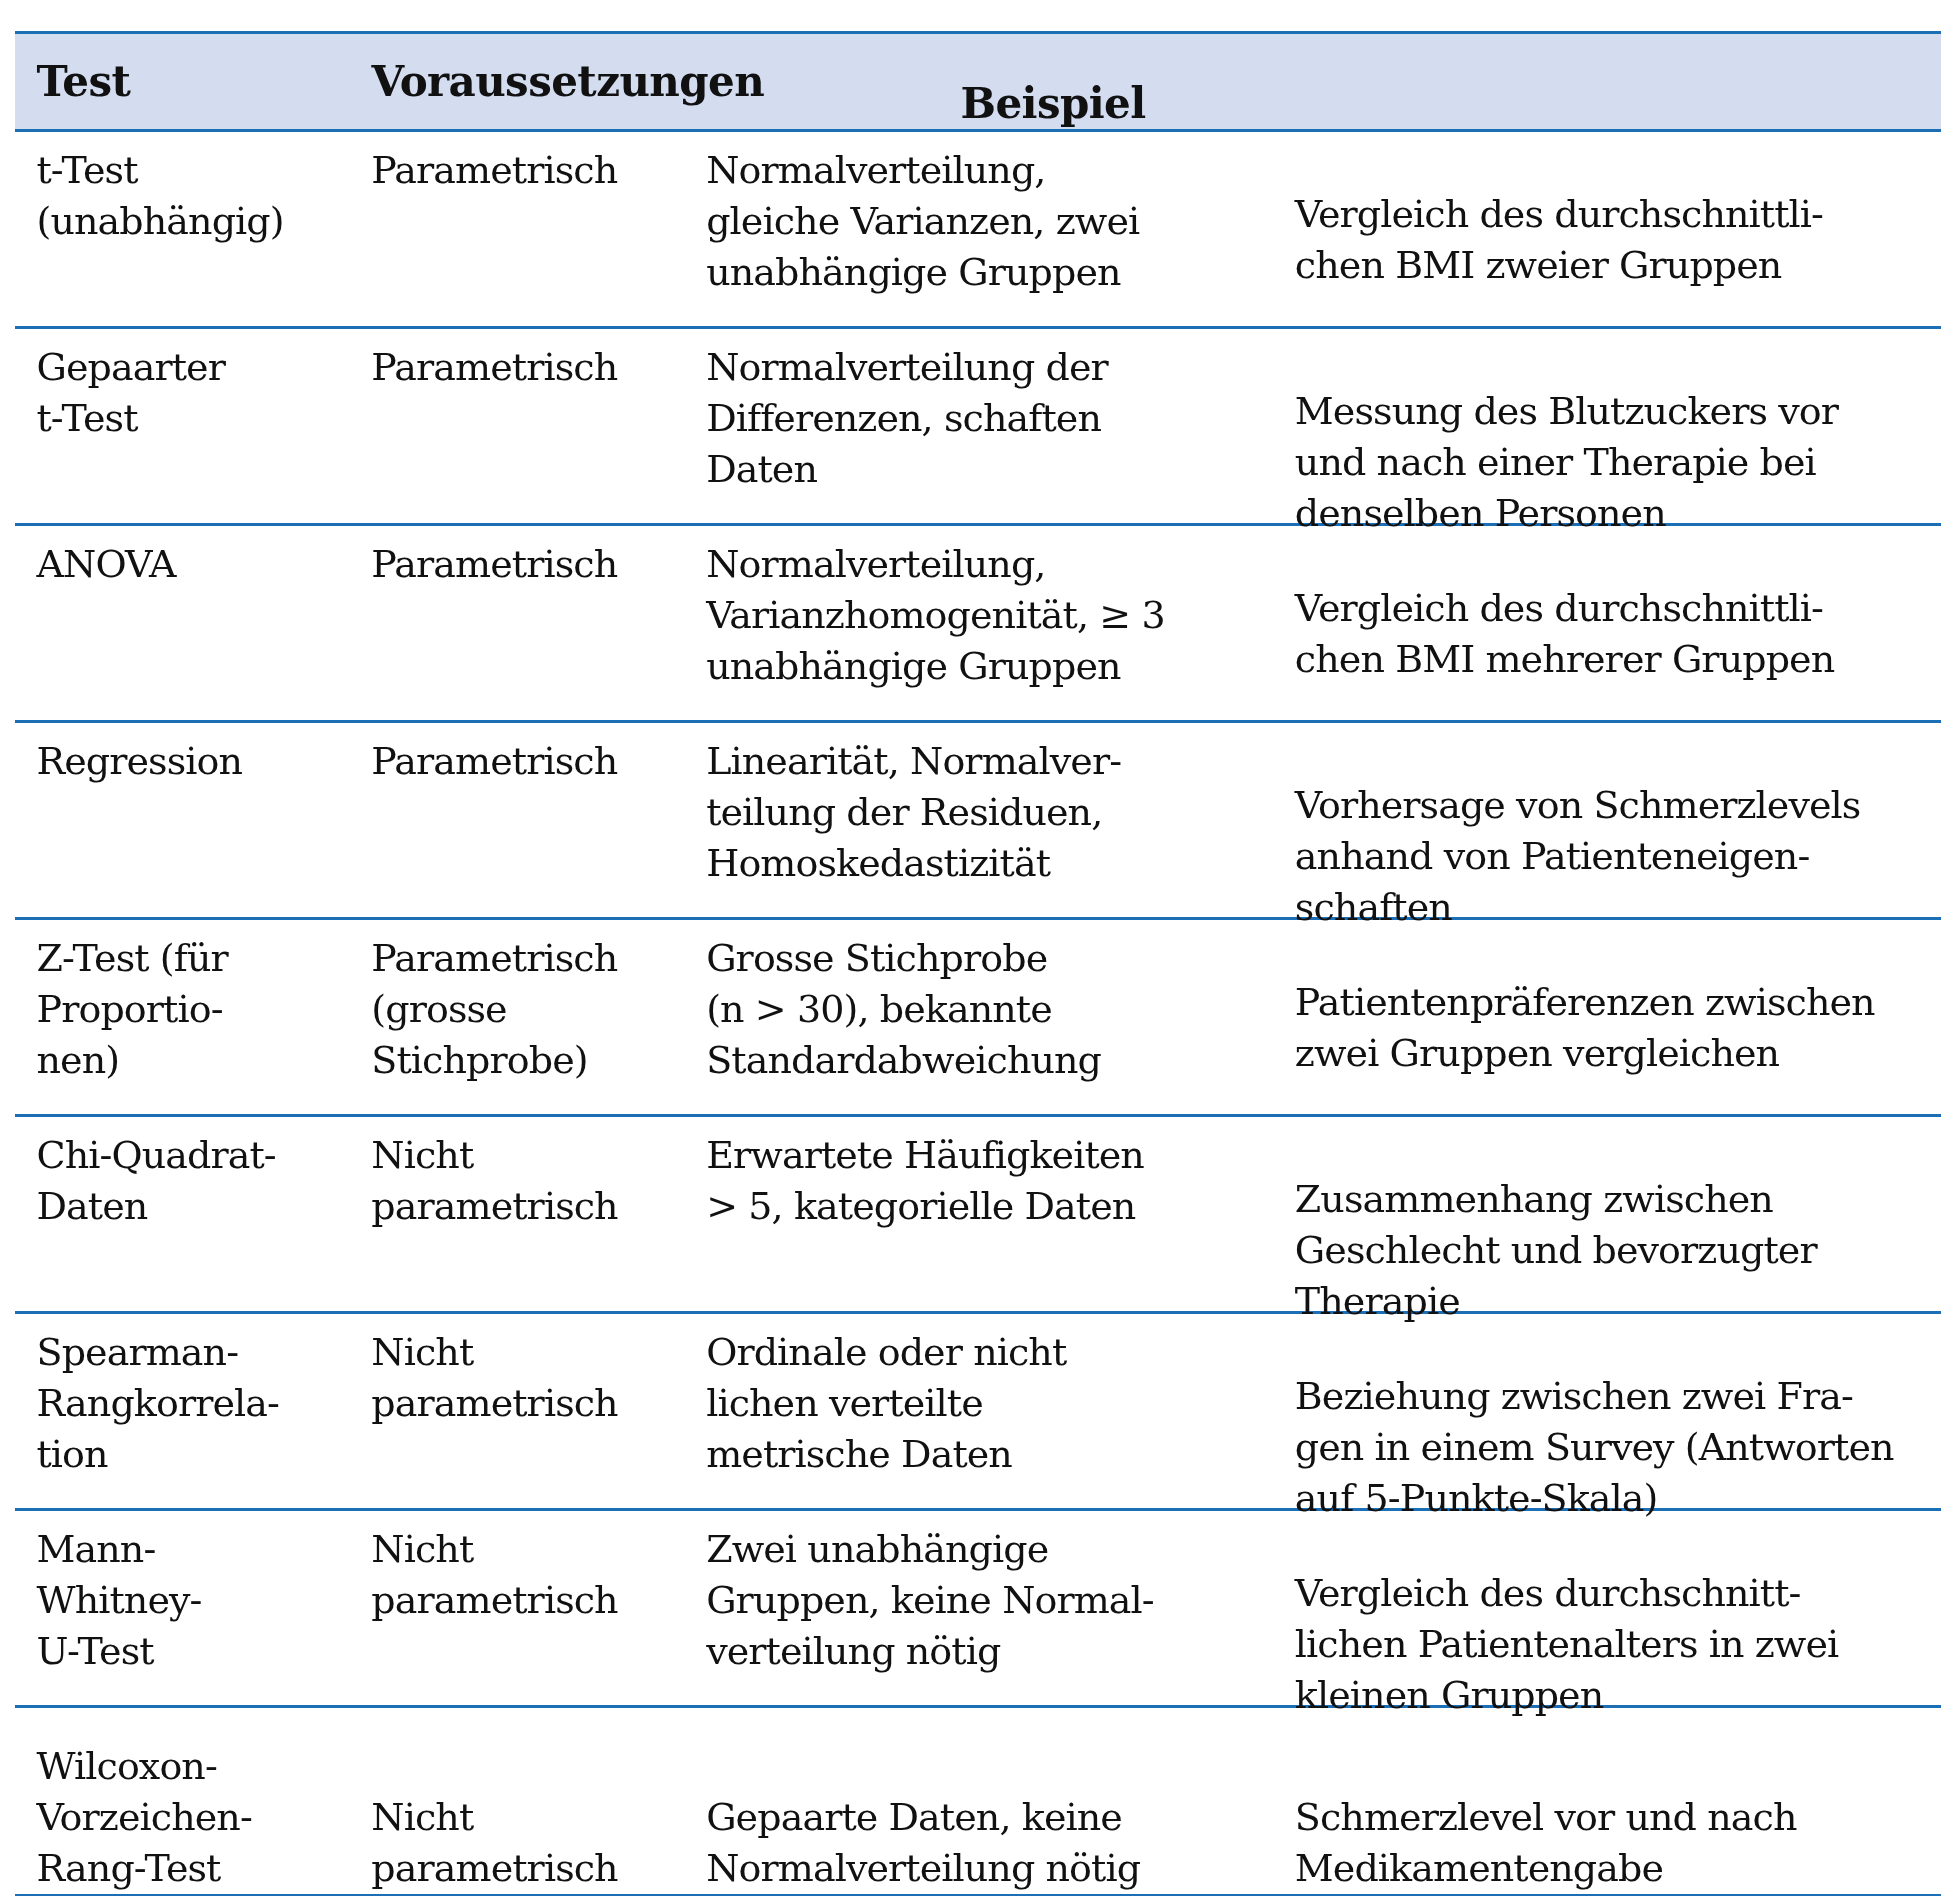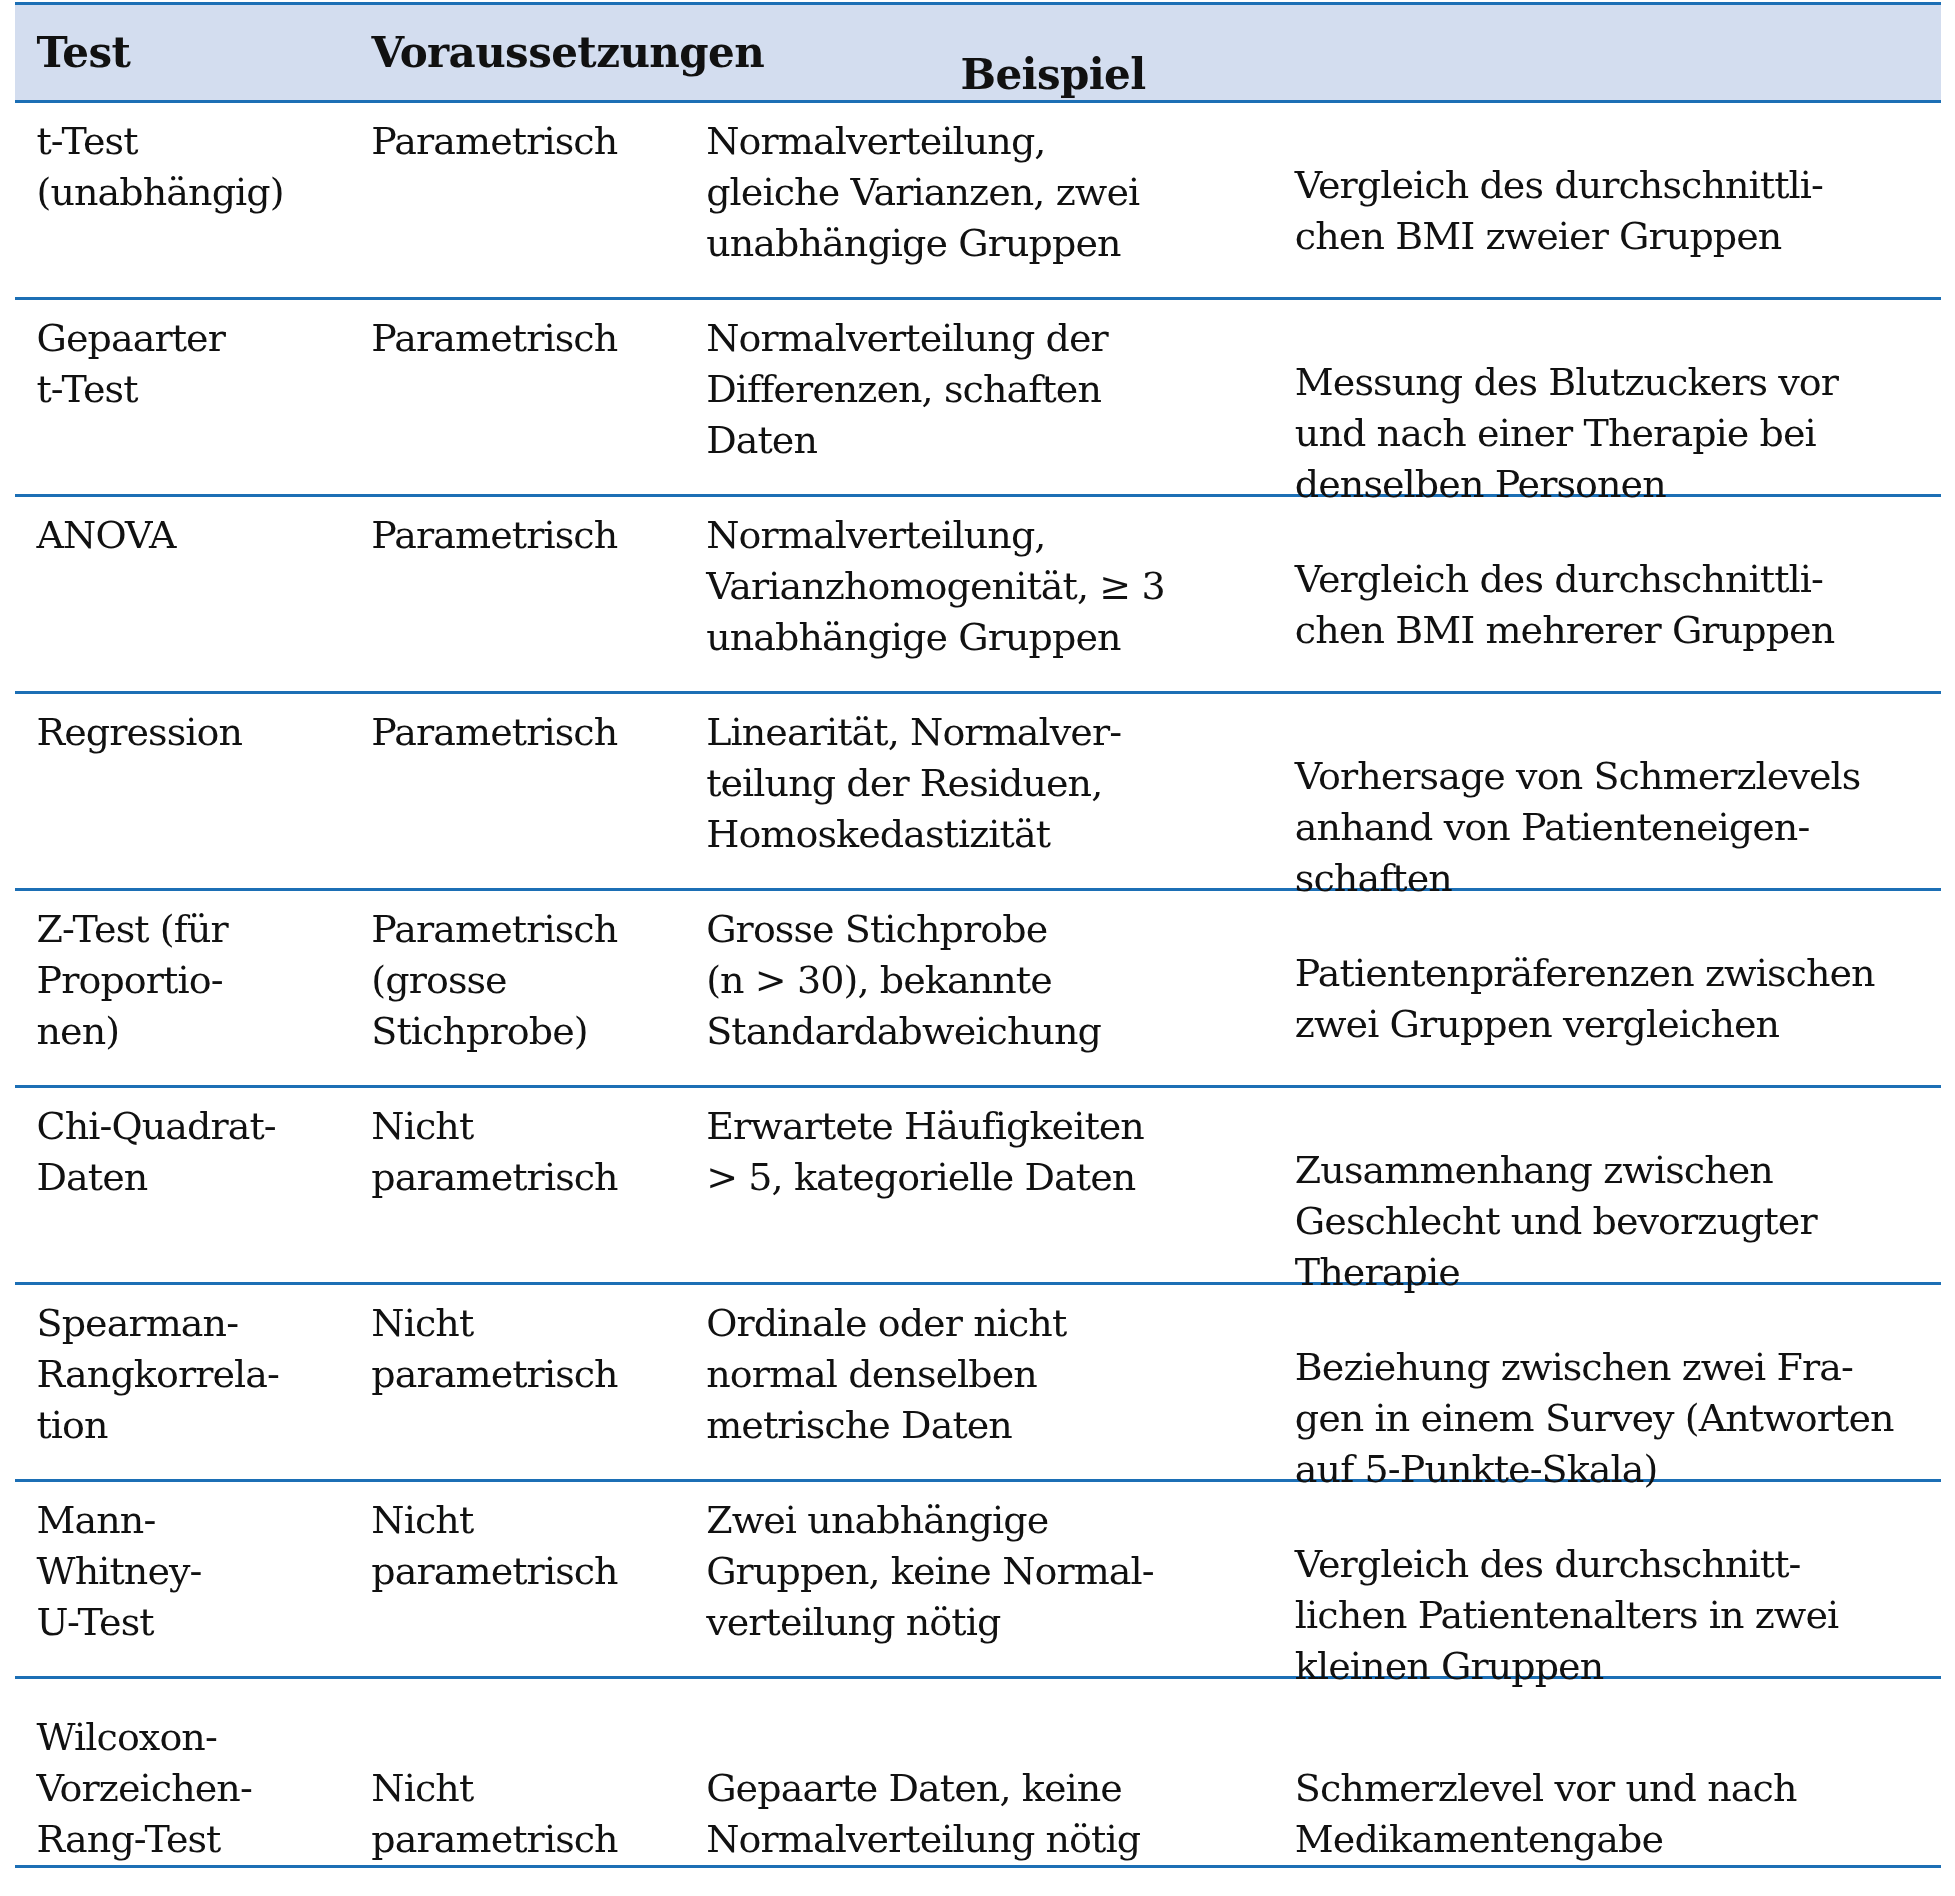--- a/index.html
+++ b/index.html
@@ -11,21 +11,21 @@
     width: 1955px;
     height: 1897px;
     position: relative;
     overflow: hidden;
     font-family: "DejaVu Serif", "Liberation Serif", serif;
     color: #111111;
   }
   .table {
     position: absolute;
     left: 15px;
-    top: 2px;
+    top: 31px;
     width: 1926px;
   }
   .row {
     display: flex;
     border-bottom: 3.2px solid #1c6fb5;
     box-sizing: border-box;
   }
   .header {
     background: #d3ddef;
     border-top: 3.2px solid #1c6fb5;
@@ -133,21 +133,21 @@
 Geschlecht und bevorzugter
 Therapie</div>
   </div>
   <div class="row body-row">
     <div class="cell c1">Spearman-
 Rangkorrela-
 tion</div>
     <div class="cell c2">Nicht
 parametrisch</div>
     <div class="cell c3">Ordinale oder nicht
-normal denselben
+lichen verteilte
 metrische Daten</div>
     <div class="cell c4">Beziehung zwischen zwei Fra-
 gen in einem Survey (Antworten
 auf 5-Punkte-Skala)</div>
   </div>
   <div class="row body-row">
     <div class="cell c1">Mann-
 Whitney-
 U-Test</div>
     <div class="cell c2">Nicht

